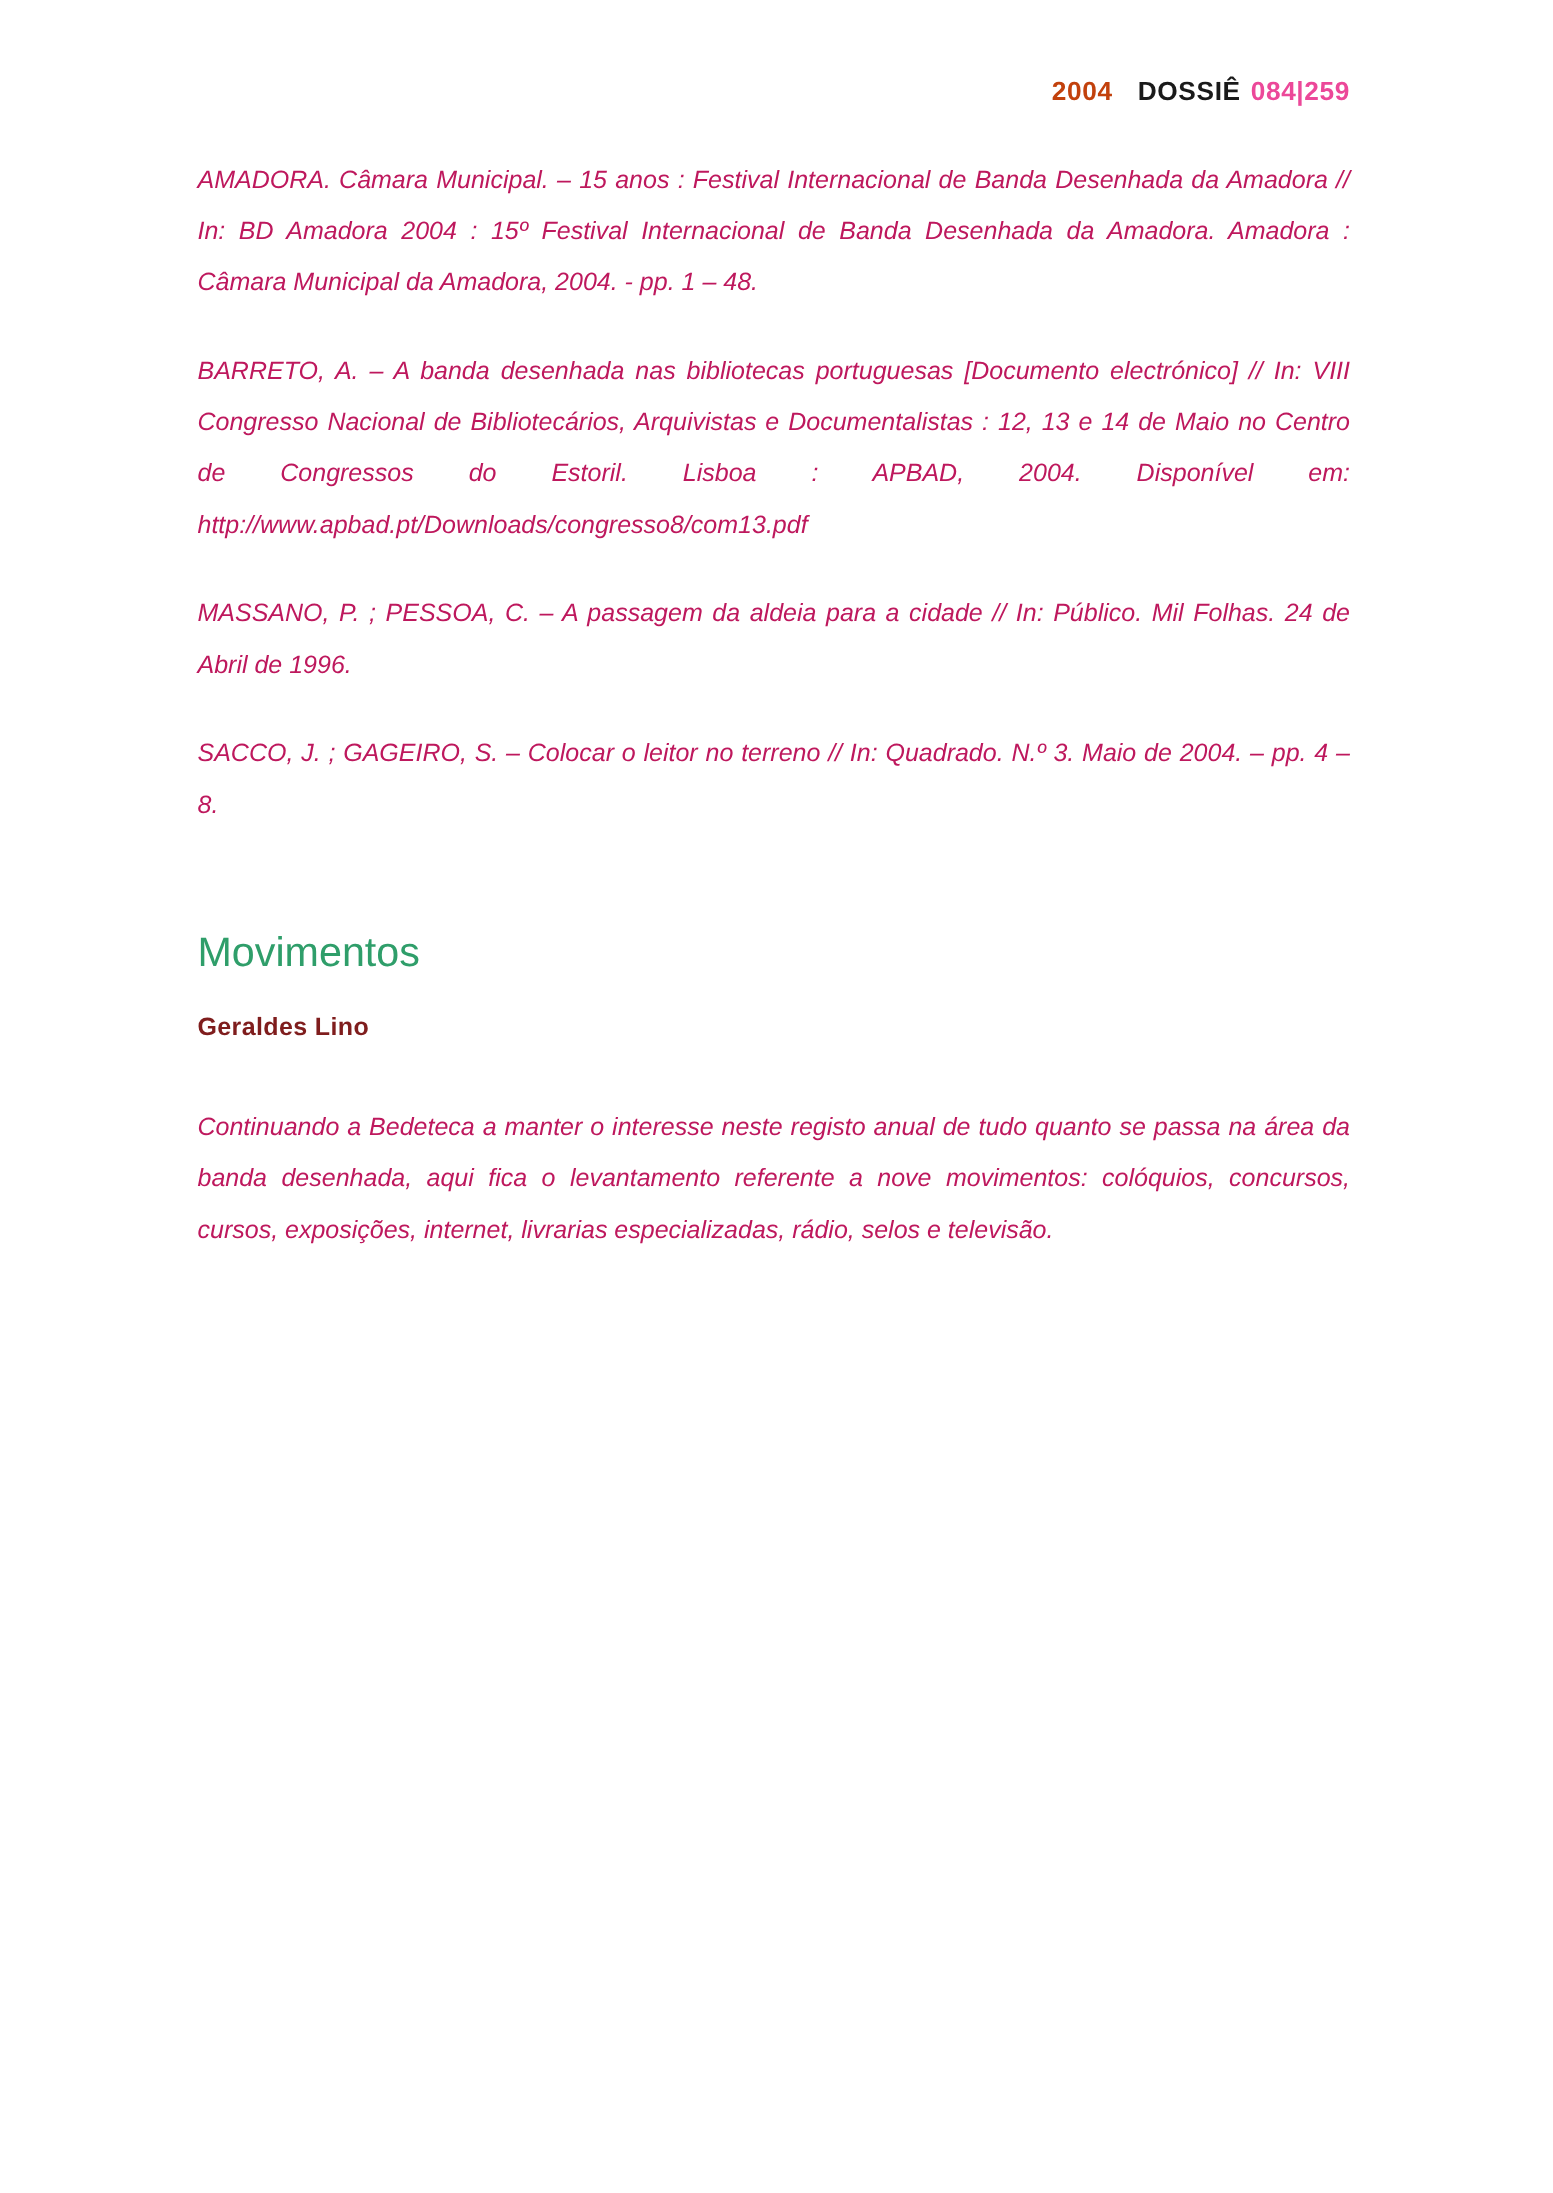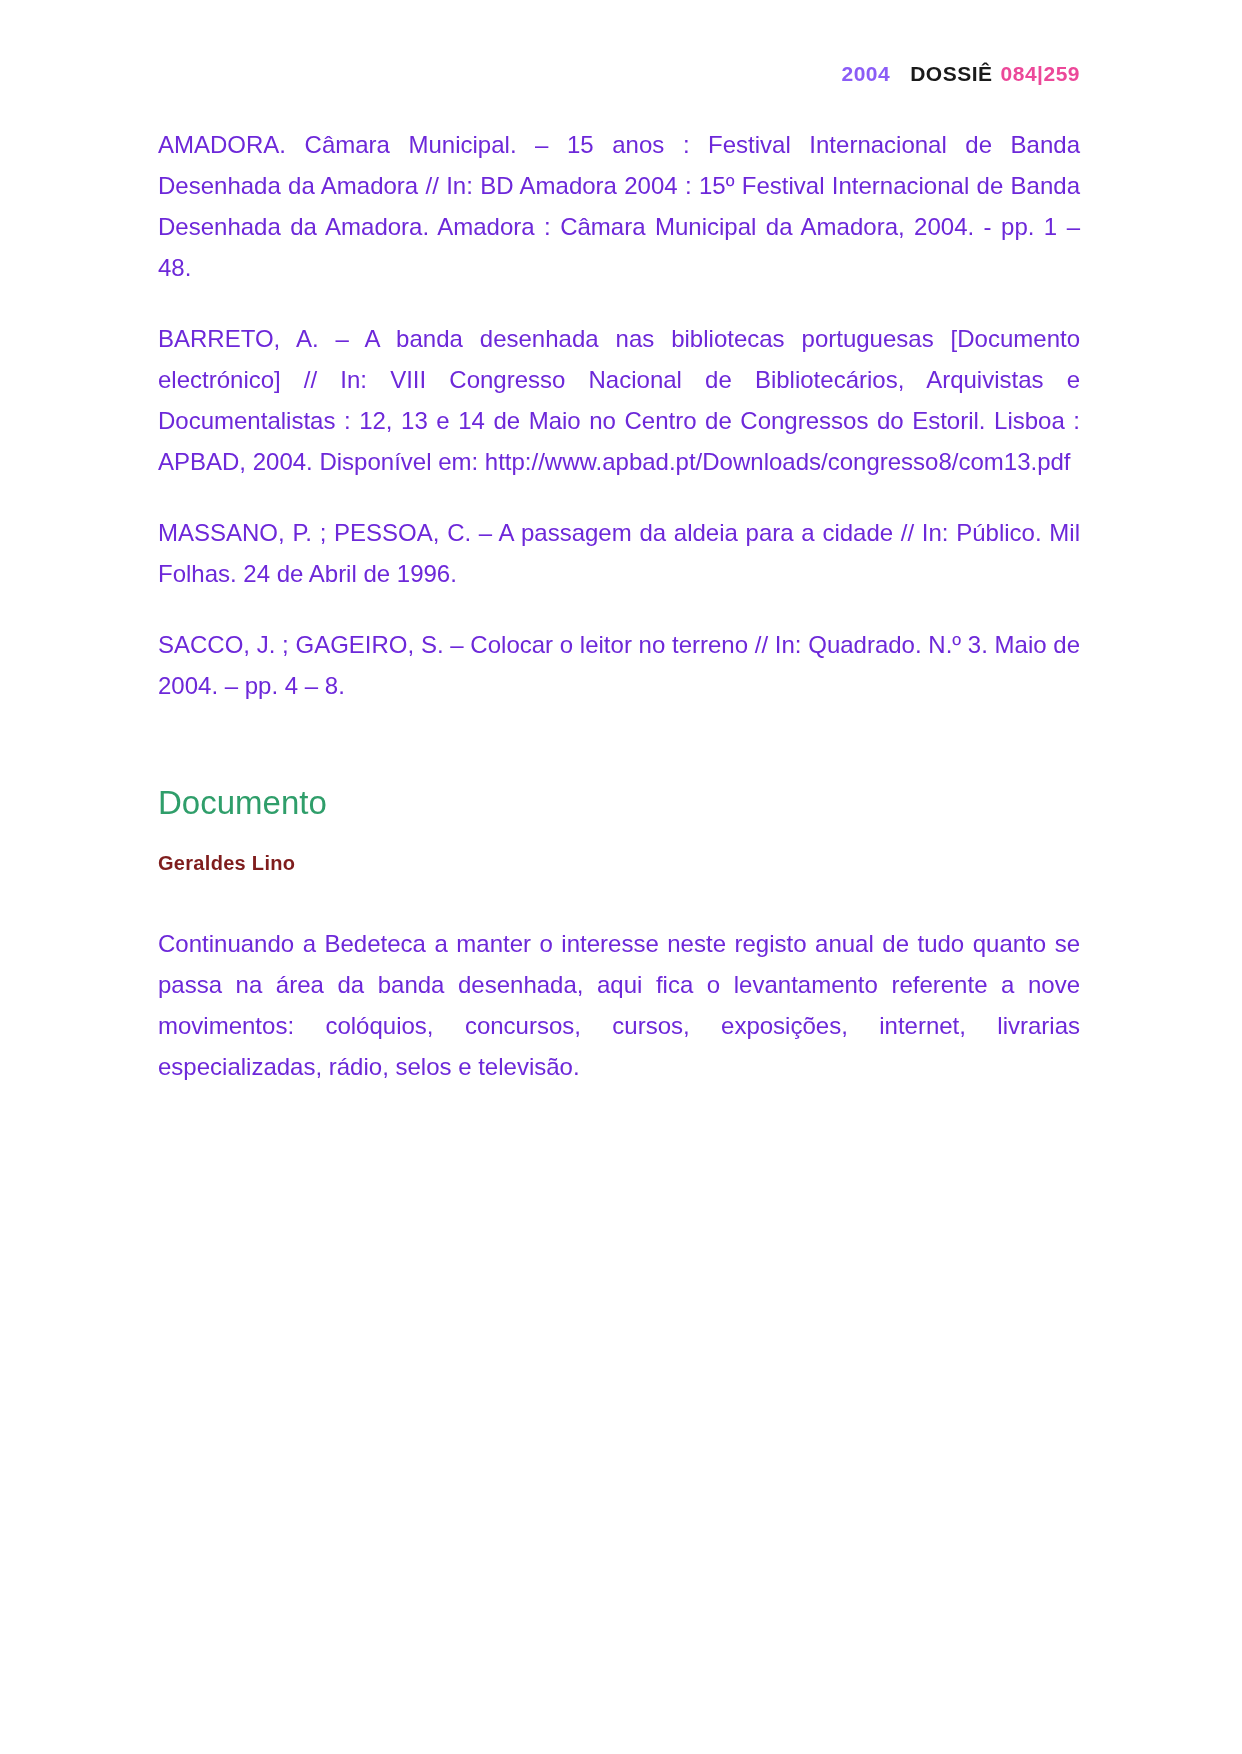--- a/index.html
+++ b/index.html
@@ -16,30 +16,31 @@
     padding: 62px 162px 60px 158px;
   }
   .doc-header {
     text-align: right;
     font-size: 21px;
     font-weight: bold;
     letter-spacing: 0.5px;
     margin-bottom: 38px;
     white-space: nowrap;
   }
-  .doc-header .year   { color: #8b5cf6; }
+  .doc-header .year   { color: #c2410c; }
   .doc-header .title  { color: #1a1a1a; margin-left: 20px; }
   .doc-header .pageno { color: #ec4899; margin-left: 8px; }
   .biblio p,
   .intro-paragraph {
-    font-size: 24px;
+    font-size: 20px;
     line-height: 41px;
     text-align: justify;
-    color: #6d28d9;
+    color: #be185d;
     margin-bottom: 30px;
+    font-style: italic;
   }
   .biblio p:last-child { margin-bottom: 0; }
   .section-heading {
     margin-top: 78px;
     font-size: 33px;
     font-weight: normal;
     color: #2f9e6a;
   }
   .author-name {
     margin-top: 30px;
@@ -62,19 +63,19 @@
     <span class="year">2004</span><span class="title">DOSSIÊ</span><span class="pageno">084|259</span>
   </div>
 
   <div class="biblio">
     <p>AMADORA. Câmara Municipal. – 15 anos : Festival Internacional de Banda Desenhada da Amadora // In: BD Amadora 2004 : 15º Festival Internacional de Banda Desenhada da Amadora. Amadora : Câmara Municipal da Amadora, 2004. - pp. 1 – 48.</p>
     <p>BARRETO, A. – A banda desenhada nas bibliotecas portuguesas [Documento electrónico] // In: VIII Congresso Nacional de Bibliotecários, Arquivistas e Documentalistas : 12, 13 e 14 de Maio no Centro de Congressos do Estoril. Lisboa : APBAD, 2004. Disponível em: http://www.apbad.pt/Downloads/congresso8/com13.pdf</p>
     <p>MASSANO, P. ; PESSOA, C. – A passagem da aldeia para a cidade // In: Público. Mil Folhas. 24 de Abril de 1996.</p>
     <p>SACCO, J. ; GAGEIRO, S. – Colocar o leitor no terreno // In: Quadrado. N.º 3. Maio de 2004. – pp. 4 – 8.</p>
   </div>
 
-  <h1 class="section-heading">Documento</h1>
+  <h1 class="section-heading">Movimentos</h1>
 
   <div class="author-name">Geraldes Lino</div>
 
   <p class="intro-paragraph">Continuando a Bedeteca a manter o interesse neste registo anual de tudo quanto se passa na área da banda desenhada, aqui fica o levantamento referente a nove movimentos: colóquios, concursos, cursos, exposições, internet, livrarias especializadas, rádio, selos e televisão.</p>
 
 </div>
 
 </body></html>

